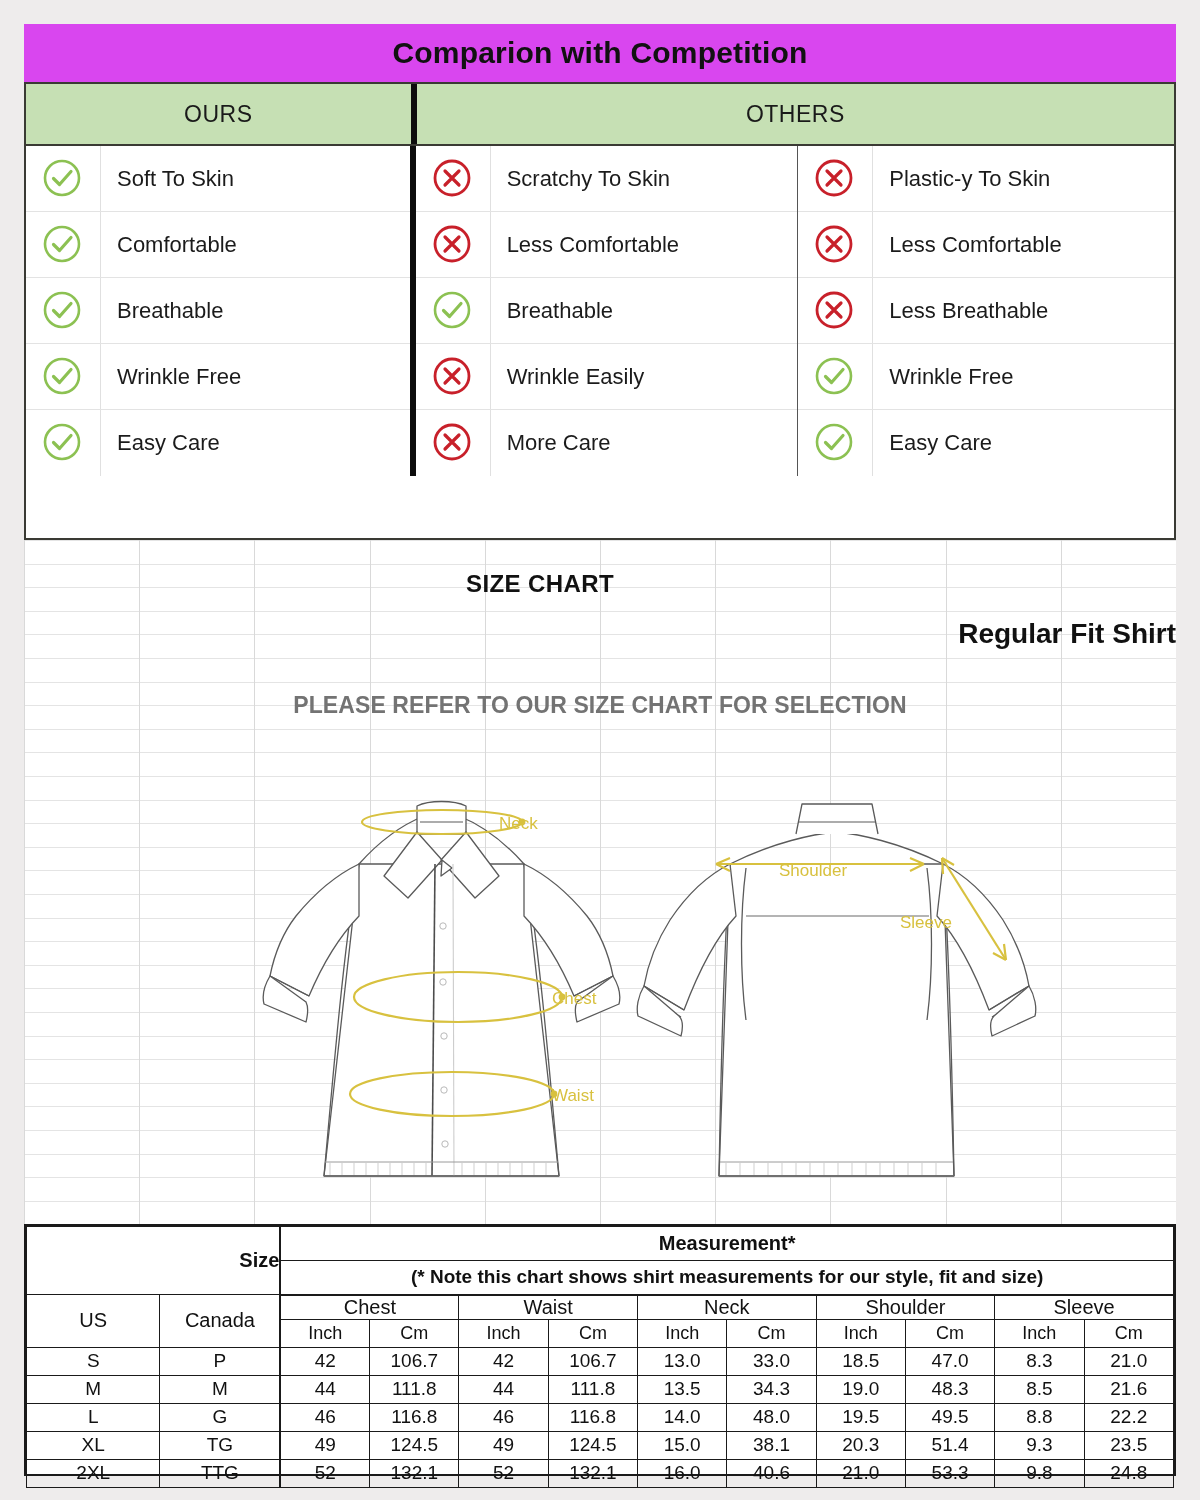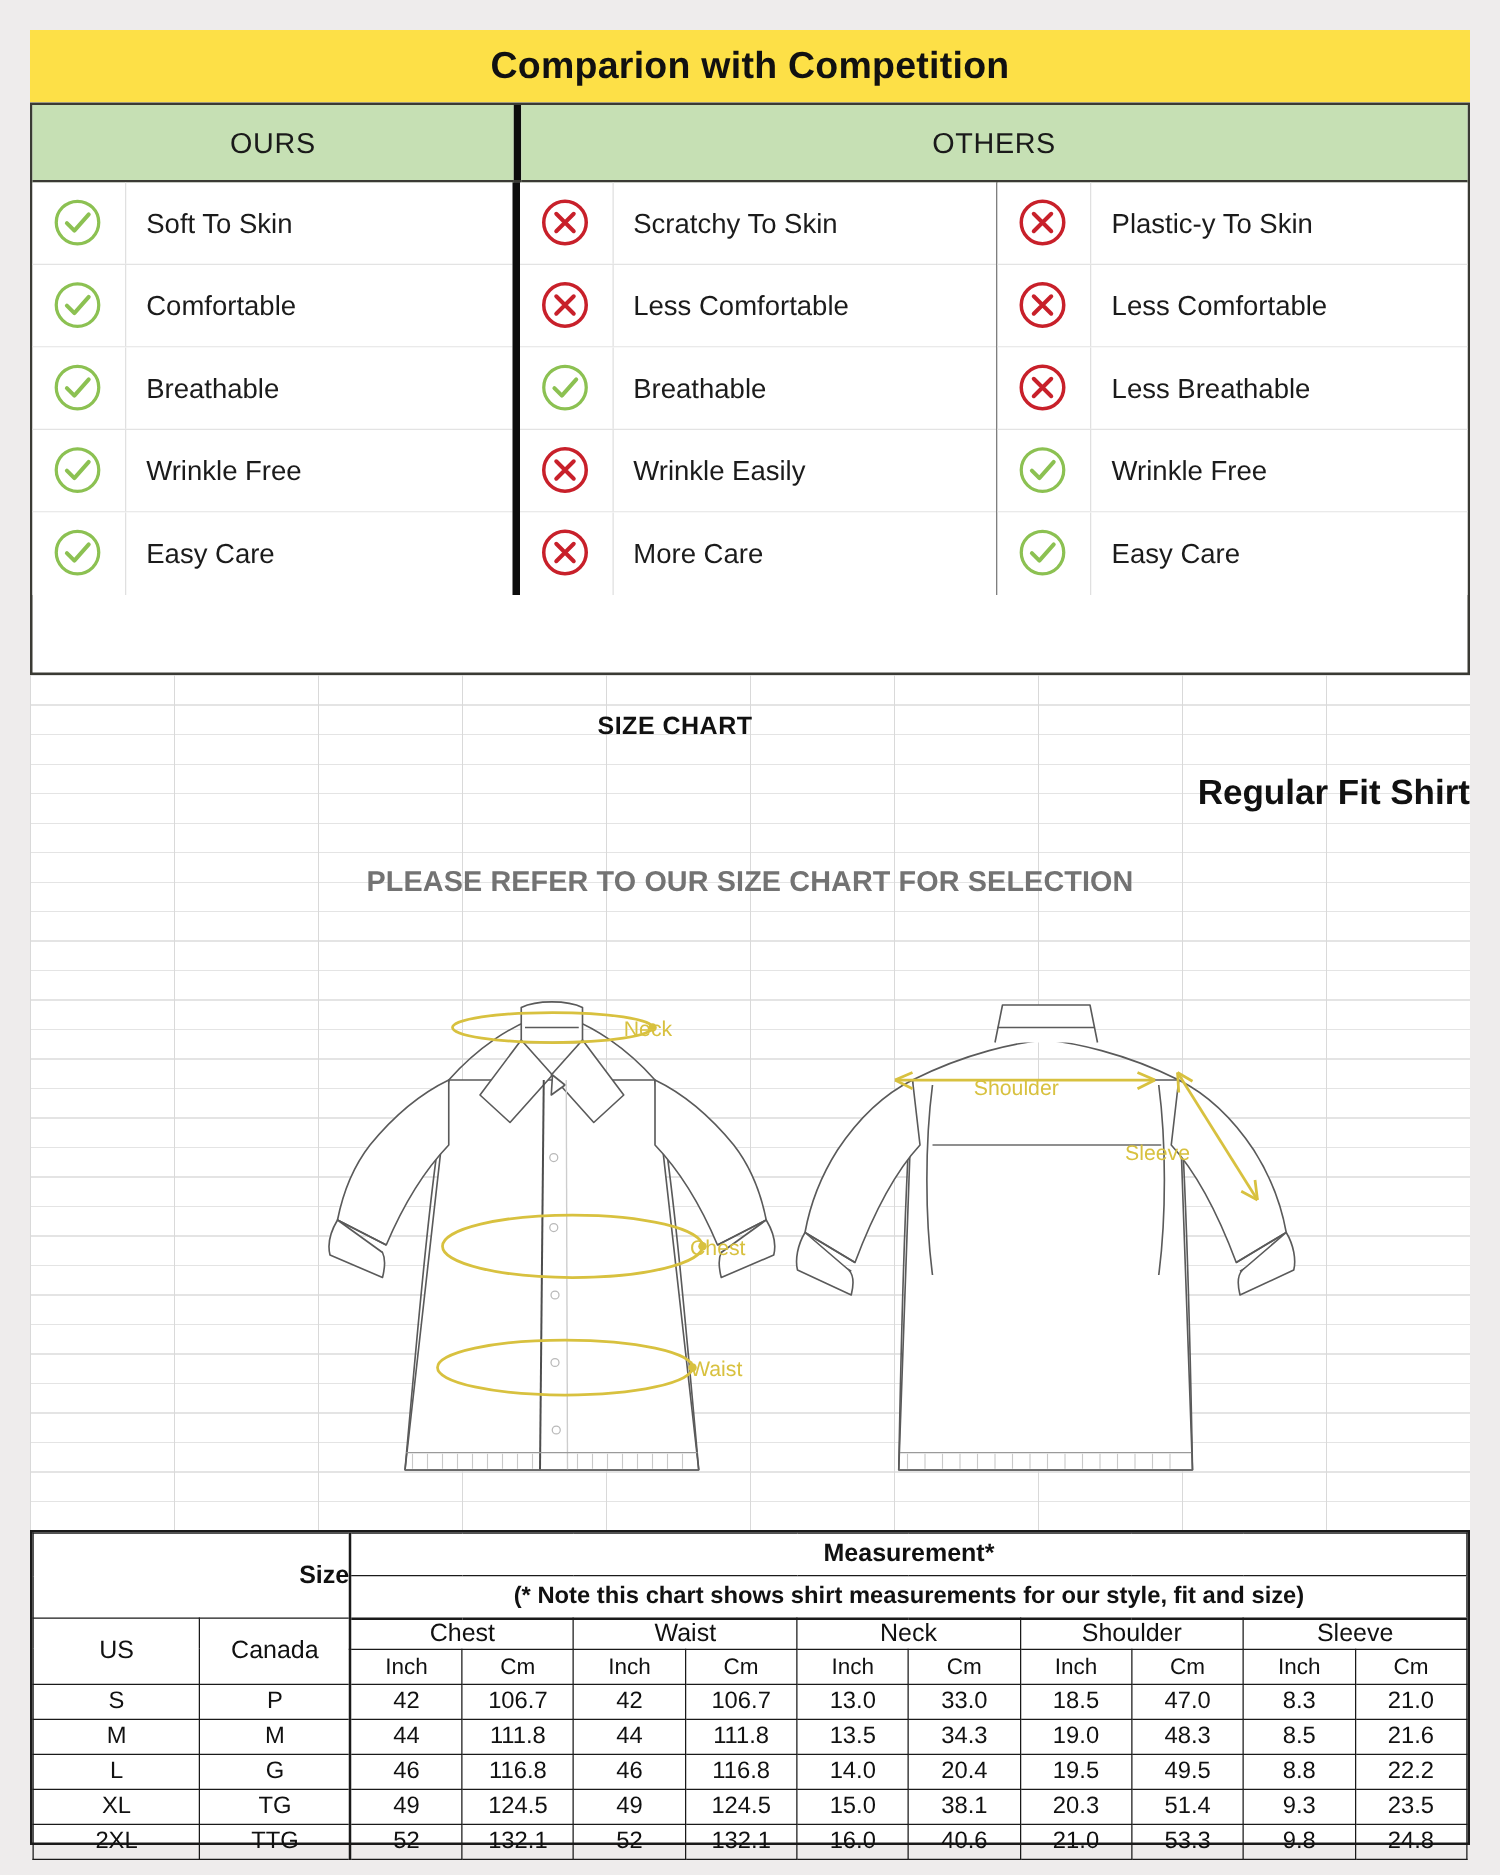--- a/index.html
+++ b/index.html
@@ -35,21 +35,21 @@
     background-position: 0 0, 0 0;
   }
 
   
   .sheet-title {
     position: absolute; left: 0; top: 0;
     width: 1152px; height: 58px;
     display: flex; align-items: center; justify-content: center;
     font-size: 30px; font-weight: bold; color: #111;
     letter-spacing: .2px;
-    background: #fde047;
+    background: #d946ef;
   }
 
   
   #comp {
     position: absolute; left: 0; top: 58px;
     width: 1152px; height: 458px;
     border: 2px solid #3a3a34;
     background: #fff;
   }
   .comp-row { display: flex; width: 100%; }
@@ -92,21 +92,21 @@
   .mark { width: 42px; height: 42px; flex: 0 0 42px; }
 
   .icon-sep {
     
     width: 1px; background: #e0e0e0; align-self: stretch;
   }
 
   
   .sc-title {
     position: absolute; left: 0; top: 546px; width: 1032px;
-    text-align: center; font-size: 20px; font-weight: bold; color: #111;
+    text-align: center; font-size: 24px; font-weight: bold; color: #111;
     letter-spacing: .4px;
   }
   .sc-sub {
     position: absolute; left: 0; top: 594px; width: 1152px;
     text-align: right; font-size: 28px; font-weight: bold; color: #111;
   }
   .sc-note {
     position: absolute; left: 0; top: 668px; width: 1152px;
     text-align: center; font-size: 23px; font-weight: bold; color: #737373;
     letter-spacing: .1px;
@@ -565,21 +565,21 @@
             <td>21.6</td>
           </tr>
           <tr>
             <td>L</td>
             <td class="thick-r">G</td>
             <td>46</td>
             <td>116.8</td>
             <td>46</td>
             <td>116.8</td>
             <td>14.0</td>
-            <td>20.4</td>
+            <td>48.0</td>
             <td>19.5</td>
             <td>49.5</td>
             <td>8.8</td>
             <td>22.2</td>
           </tr>
           <tr>
             <td>XL</td>
             <td class="thick-r">TG</td>
             <td>49</td>
             <td>124.5</td>

